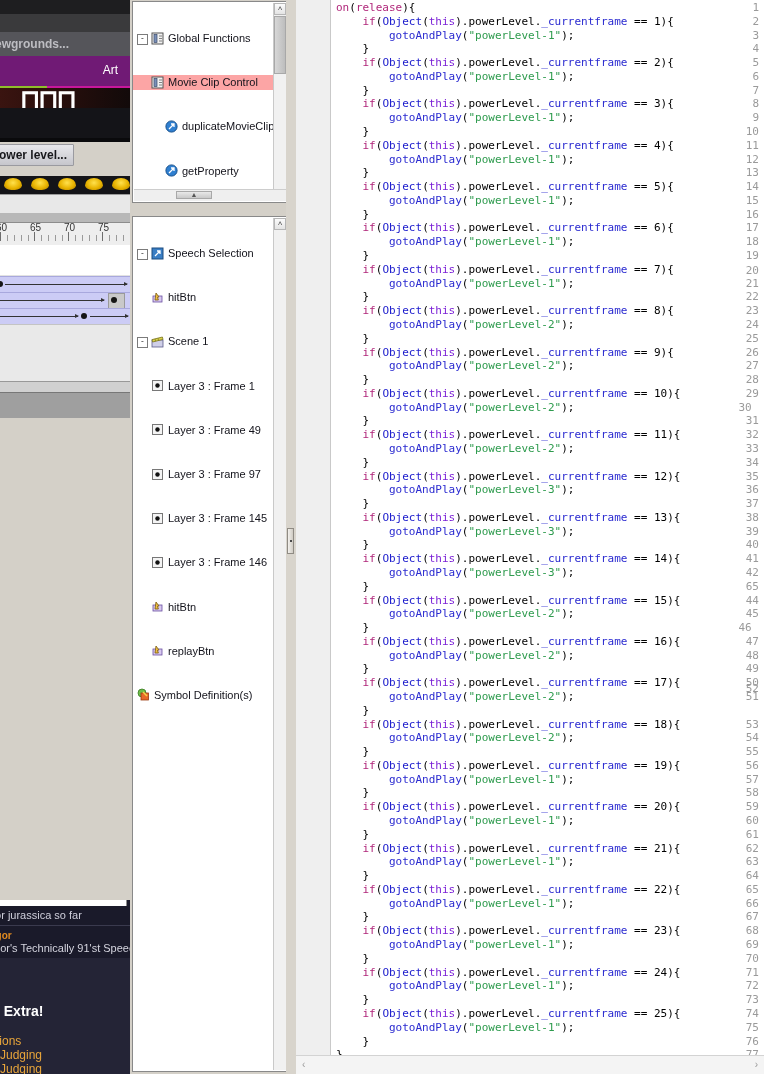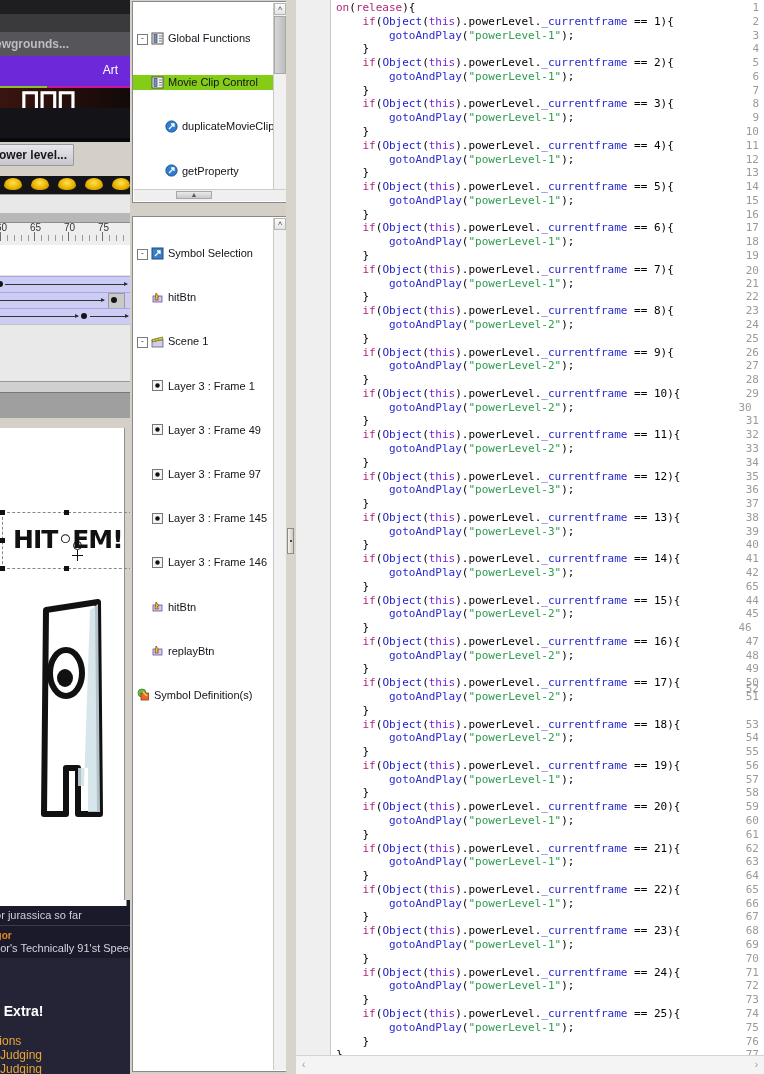--- a/index.html
+++ b/index.html
@@ -15,21 +15,21 @@
   
   .leftcol{position:absolute;left:0;top:0;width:130px;height:1074px;background:#d4d0c8;overflow:hidden;}
 
   .browser-strip{position:absolute;left:0;top:0;width:130px;height:32px;background:#2b2b2b;}
   .browser-strip .bar1{position:absolute;left:0;top:0;width:130px;height:14px;background:#1e1e20;}
   .browser-strip .bar2{position:absolute;left:0;top:14px;width:130px;height:18px;background:#3a3a3c;}
 
   .ng-url{position:absolute;left:0;top:32px;width:130px;height:24px;background:#55555a;}
   .ng-url span{position:absolute;left:-5px;top:5px;color:#bdbdc2;font-size:12px;font-weight:bold;white-space:nowrap;}
 
-  .ng-nav{position:absolute;left:0;top:56px;width:130px;height:30px;background:#6d28d9;}
+  .ng-nav{position:absolute;left:0;top:56px;width:130px;height:30px;background:#701a75;}
   .ng-nav .art{position:absolute;right:12px;top:7px;color:#ffffff;font-size:12px;}
 
   .ng-accent{position:absolute;left:0;top:86px;width:130px;height:2px;background:linear-gradient(to right,#8fbf2a 0,#8fbf2a 36%,#c8179c 36%,#c8179c 100%);}
   .ng-logo{position:absolute;left:0;top:88px;width:130px;height:20px;background:linear-gradient(to right,#3a1410,#2a0f0c 40%,#120a0a);overflow:hidden;}
   .ng-logo .glyph{position:absolute;top:-4px;font-weight:bold;font-size:26px;color:#fff;letter-spacing:-2px;filter:blur(0.4px);}
   .ng-dark1{position:absolute;left:0;top:108px;width:130px;height:30px;background:#141418;}
   .ng-dark2{position:absolute;left:0;top:138px;width:130px;height:4px;background:#0a0a0c;}
 
   .pl-btn{position:absolute;left:-14px;top:144px;width:86px;height:20px;background:linear-gradient(to bottom,#e8e8ec,#c6c6cc);border:1px solid #9a9aa0;border-radius:1px;}
   .pl-btn span{position:absolute;left:12px;top:3px;font-weight:bold;font-size:12px;color:#18181c;white-space:nowrap;}
@@ -83,21 +83,21 @@
   .pb-l{position:absolute;color:#e8a53a;font-size:12px;white-space:nowrap;}
 
   
   .midcol{position:absolute;left:130px;top:0;width:160px;height:1074px;background:#d4d0c8;}
   .panel{position:absolute;left:2px;background:#ffffff;border:1px solid #898989;box-sizing:border-box;}
   #toolbox-panel{top:1px;width:156px;height:202px;}
   #navigator-panel{top:216px;width:156px;height:856px;}
 
   .tree{position:absolute;left:0;top:0;right:14px;bottom:0;overflow:hidden;background:#fff;}
   .trow{position:relative;height:15.2px;line-height:15.2px;white-space:nowrap;font-size:11px;color:#12121a;margin-top:29px;}
-  .trow.hl{background:#84cc16;}
+  .trow.hl{background:#fca5a5;}
   .tind{display:inline-block;}
   .exp{display:inline-block;width:9px;height:9px;border:1px solid #7b7b7b;background:#fff;font-size:8px;line-height:7px;text-align:center;color:#333;vertical-align:middle;margin-right:3px;font-family:"DejaVu Sans Mono", monospace;}
   .ico{display:inline-block;width:13px;height:13px;vertical-align:middle;margin-right:4px;position:relative;top:-1px;}
   .lbl{vertical-align:middle;}
 
   .sbar{position:absolute;right:1px;top:1px;width:12px;bottom:1px;background:#f1f1f1;border-left:1px solid #c9c9c9;}
   .sbtn{position:absolute;left:0;width:12px;height:12px;background:linear-gradient(to bottom,#fbfbfb,#e4e4e4);border:1px solid #b6b6b6;box-sizing:border-box;text-align:center;font-size:8px;line-height:10px;color:#4a4a4a;}
   .sthumb{position:absolute;left:0;width:12px;background:linear-gradient(to right,#d7d7d7,#bdbdbd);border:1px solid #a8a8a8;box-sizing:border-box;}
 
   .hsbar{position:absolute;left:1px;right:1px;bottom:1px;height:11px;background:#efefef;border-top:1px solid #cdcdcd;}
@@ -212,41 +212,20 @@
           <div class="tl-arrow" style="left:90px;width:38px;"></div>
         </div>
         <div class="tl-empty" style="top:79px;height:67px;"></div>
       </div>
       <div class="tl-foot"></div>
     </div>
 
     <div class="gray-band"></div>
     <div class="gray-band2"></div>
 
-    <div class="stage">
-      <div class="sel-box">
-        <div class="sel-h" style="left:-3px;top:-3px;"></div>
-        <div class="sel-h" style="left:61px;top:-3px;"></div>
-        <div class="sel-h" style="left:-3px;top:25px;"></div>
-        <div class="sel-h" style="left:-3px;top:53px;"></div>
-        <div class="sel-h" style="left:61px;top:53px;"></div>
-        <div class="hitem">HIT◦EM!</div>
-        <div class="regpt"></div>
-        <div class="crosshair"></div>
-      </div>
-
-      <div class="char">
-        <svg width="70" height="225" viewBox="0 0 70 225">
-          <path d="M8 14 L60 6 L62 218 L40 218 L40 172 L28 172 L28 218 L6 218 Z" fill="#ffffff" stroke="#111111" stroke-width="6" stroke-linejoin="round"></path>
-          <path d="M52 14 L60 8 L62 216 L50 216 L50 172 L40 172 L40 190 L46 190 Z" fill="#cfe2e6" opacity="0.85"></path>
-          <ellipse cx="28" cy="77" rx="16" ry="23" fill="#ffffff" stroke="#111111" stroke-width="6"></ellipse>
-          <ellipse cx="27" cy="82" rx="8" ry="9" fill="#111111"></ellipse>
-        </svg>
-      </div>
-    </div>
 
     <div class="page-bottom">
       <div class="pb-white"></div>
       <div class="pb-line1">for jurassica so far</div>
       <div class="pb-sep"></div>
       <div class="pb-user">agor</div>
       <div class="pb-line2">agor's Technically 91'st Speech</div>
       <div class="pb-panel">
         <div class="pb-extra">, Extra!</div>
         <div class="pb-l" style="left:-4px;top:76px;">tions</div>
@@ -334,21 +313,21 @@
       <div class="hsbar">
         <div class="hsthumb" style="left:42px;width:36px;">▲</div>
       </div>
     </div>
 
     <div class="panel" id="navigator-panel">
       <div class="tree" id="navigator-tree">
           <div class="trow"><span class="tind" style="width: 4px;"></span><span class="exp">-</span><span class="ico"><svg width="13" height="13">
                 <rect x="1" y="1" width="11" height="11" fill="#3a7ec4" stroke="#1c4d80"></rect>
                 <path d="M4 9 L9 4 M6 4 L9 4 L9 7" stroke="#fff" stroke-width="1.3" fill="none"></path>
-              </svg></span><span class="lbl">Symbol Selection</span></div>
+              </svg></span><span class="lbl">Speech Selection</span></div>
           <div class="trow"><span class="tind" style="width: 18px;"></span><span class="ico"><svg width="13" height="13">
                 <rect x="2" y="5" width="9" height="6" fill="#d8c8f0" stroke="#6a4fa0" stroke-width="0.8"></rect>
                 <path d="M4 9 L5 2 L8 6 L6.4 6.2 L7.4 9 Z" fill="#f0c040" stroke="#7a5a10" stroke-width="0.8"></path>
               </svg></span><span class="lbl">hitBtn</span></div>
           <div class="trow"><span class="tind" style="width: 4px;"></span><span class="exp">-</span><span class="ico"><svg width="13" height="13">
                 <rect x="1" y="5" width="11" height="7" fill="#cfcfe8" stroke="#5a5a88" stroke-width="0.8"></rect>
                 <path d="M1 4.6 L11.4 2 L12 4.4 L1.6 7 Z" fill="#d8d24a" stroke="#7a7420" stroke-width="0.8"></path>
                 <line x1="4" y1="3.9" x2="4.6" y2="6.3" stroke="#7a7420" stroke-width="0.7"></line>
                 <line x1="7" y1="3.2" x2="7.6" y2="5.6" stroke="#7a7420" stroke-width="0.7"></line>
               </svg></span><span class="lbl">Scene 1</span></div>

